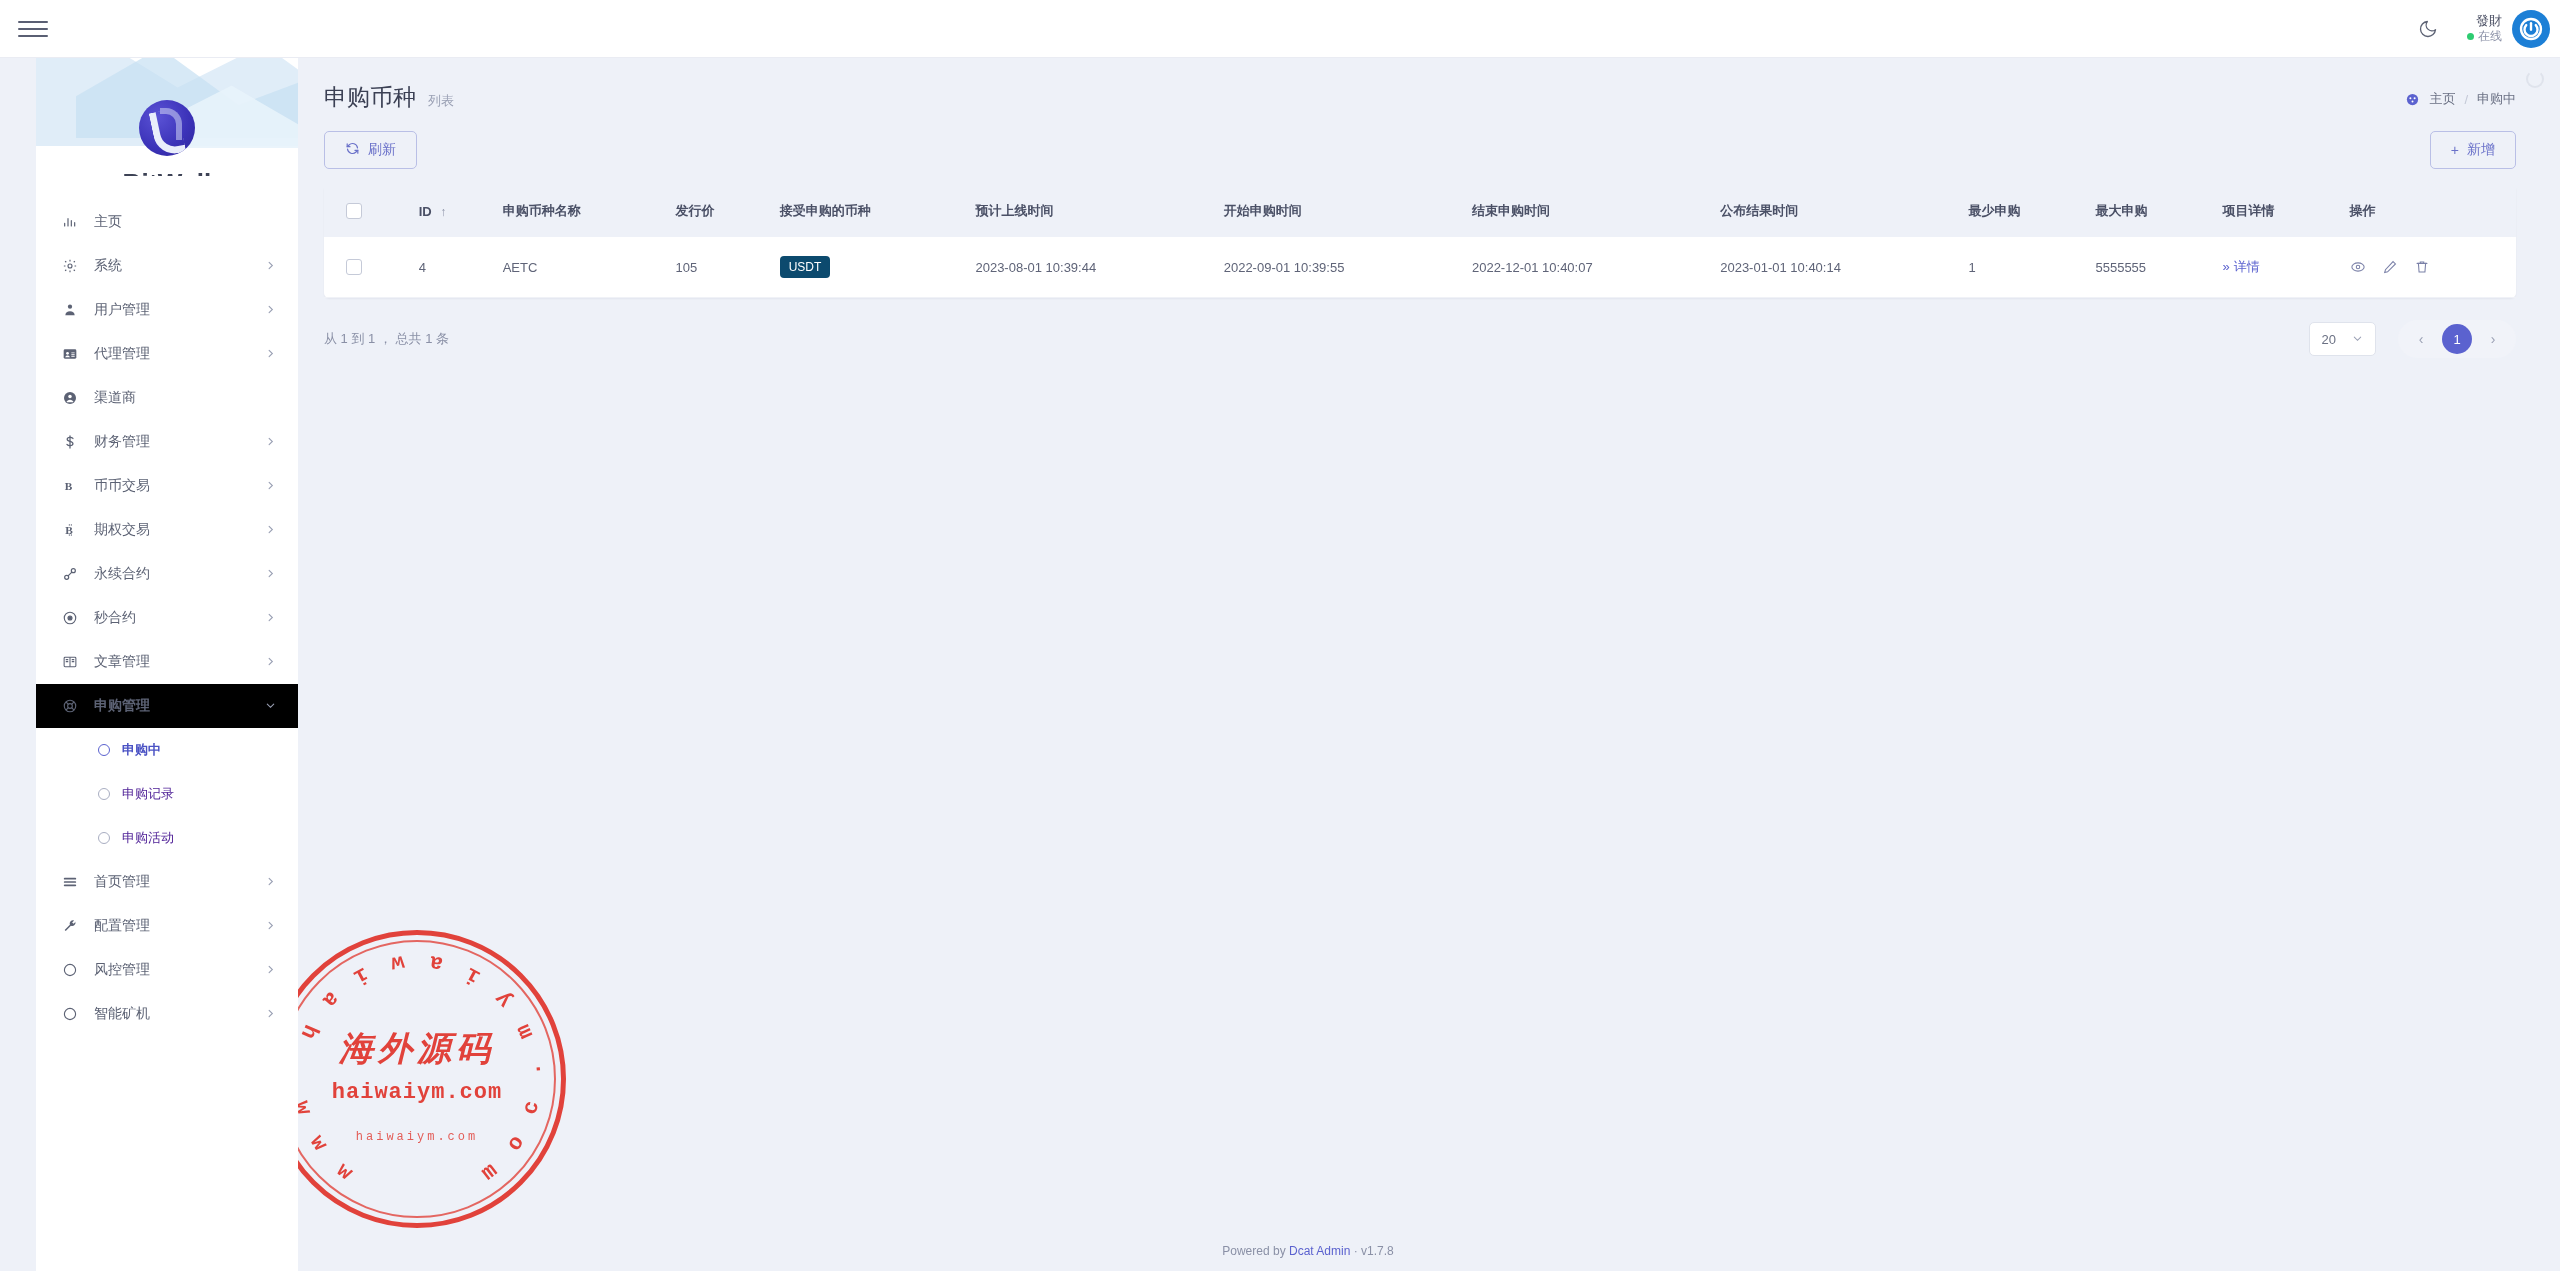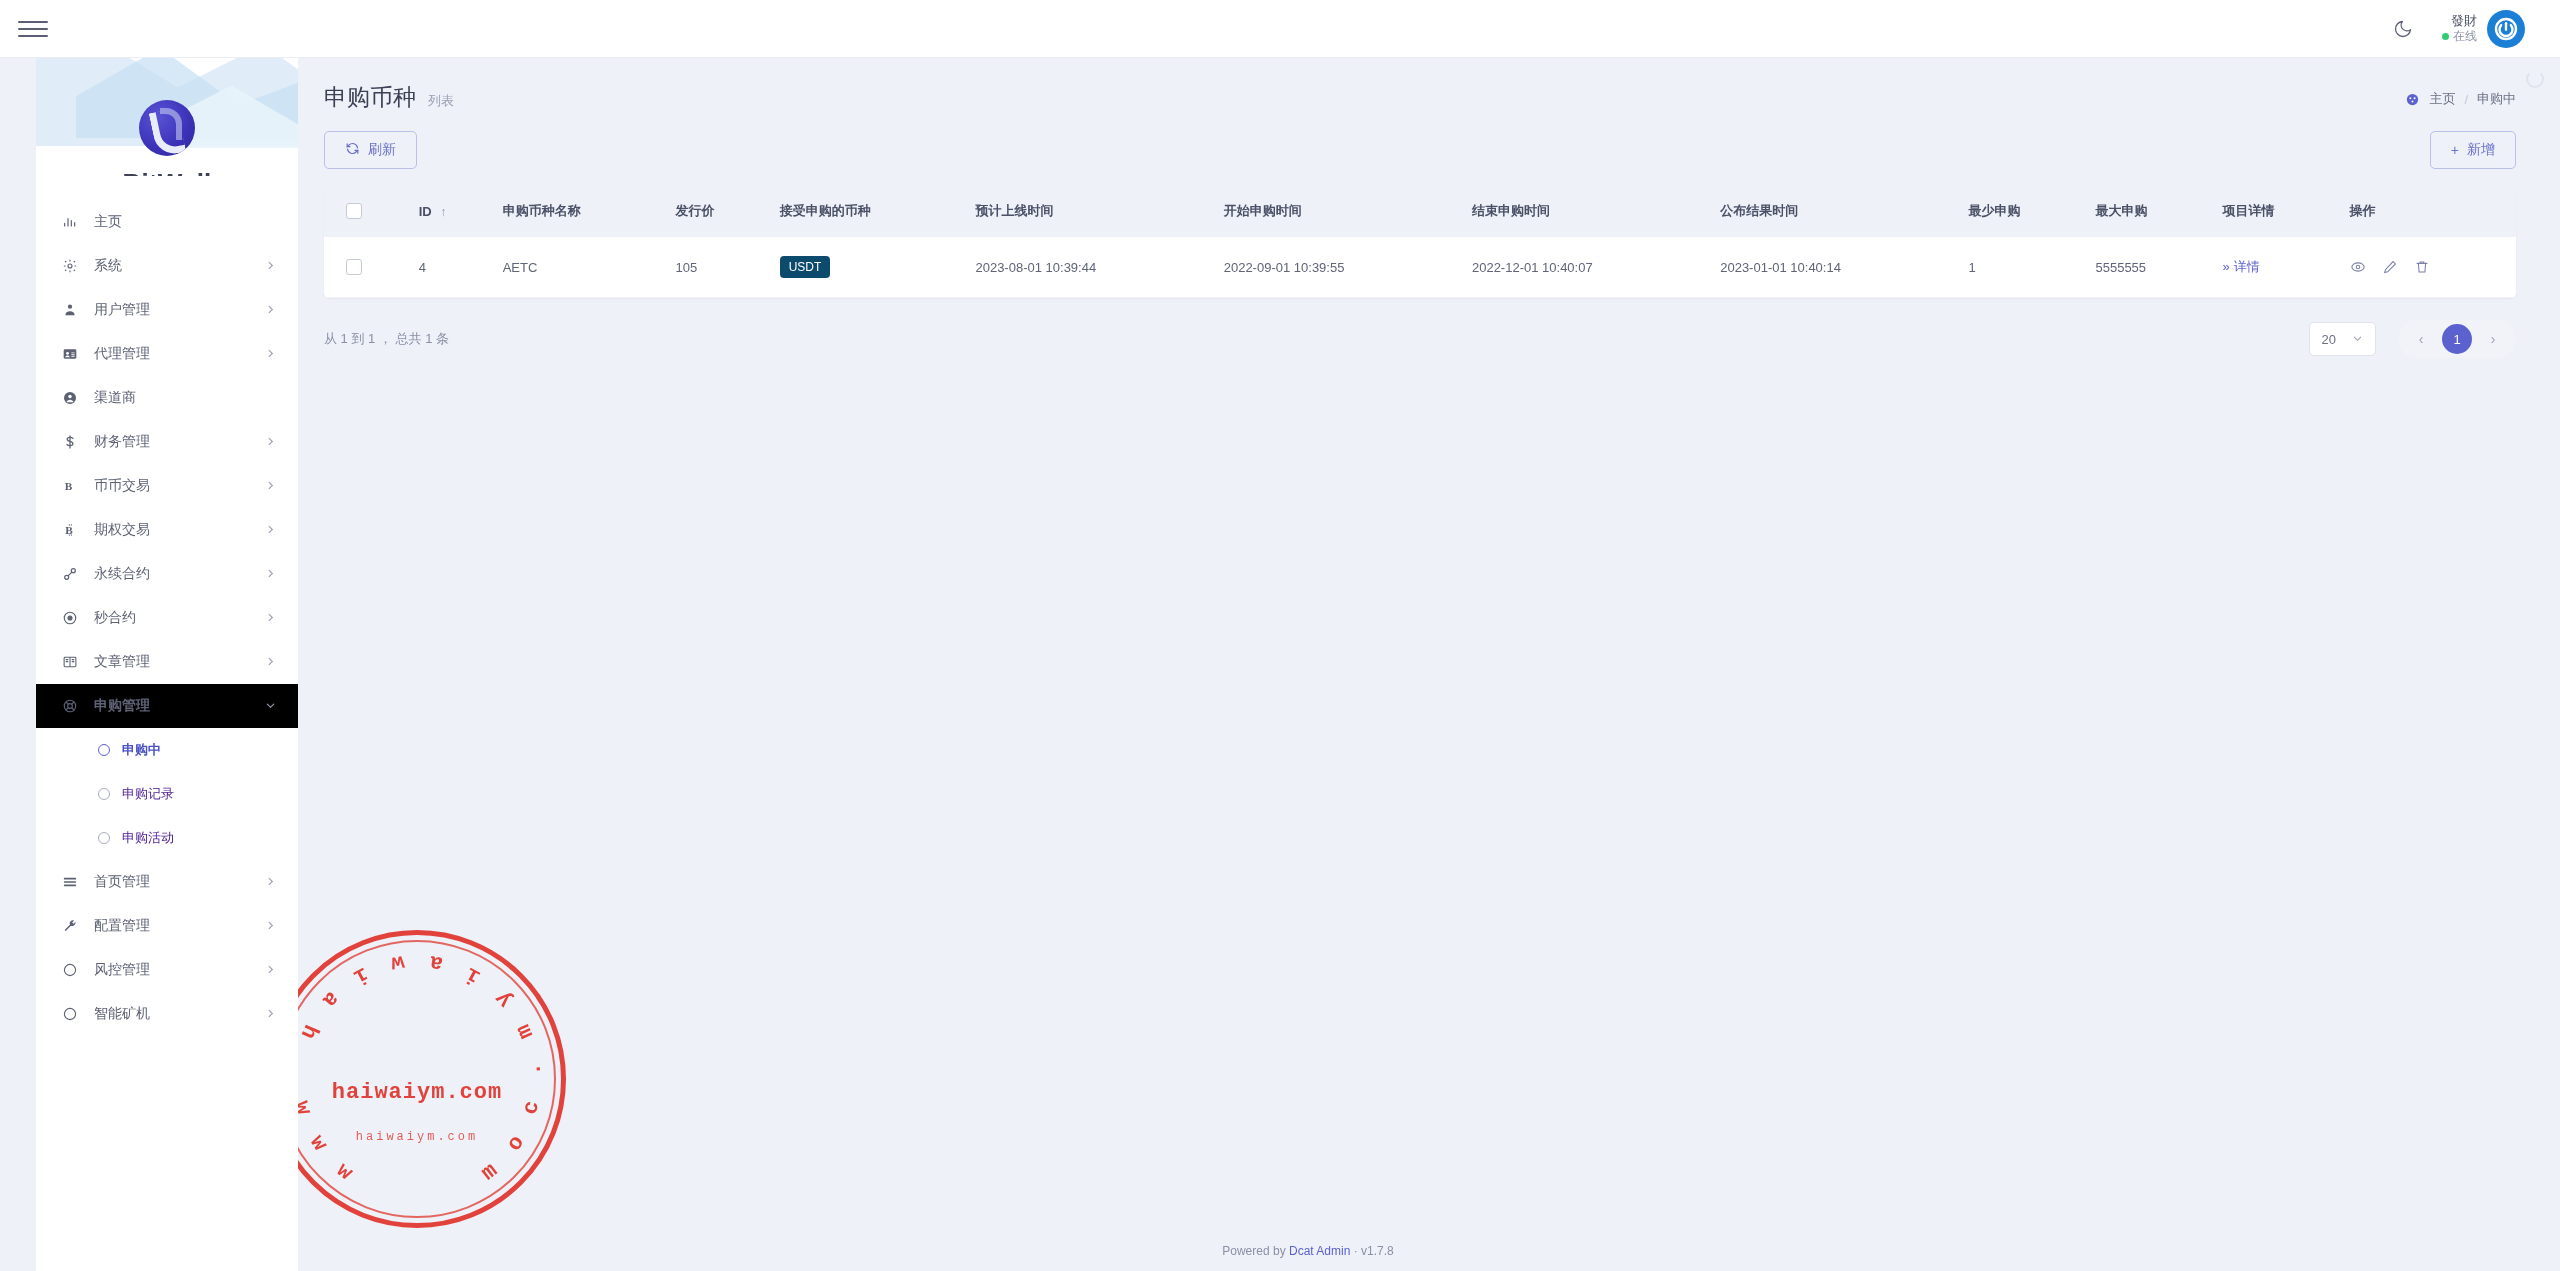--- a/index.html
+++ b/index.html
@@ -14,21 +14,21 @@
   
   .topbar {
     position: absolute; top: 0; left: 0; width: 2560px; height: 58px;
     background: #ffffff; display: flex; align-items: center;
     border-bottom: 1px solid #eaecf3;
     z-index: 40;
   }
   .hamburger { margin-left: 18px; width: 30px; height: 30px;
     display: flex; flex-direction: column; justify-content: center; gap: 5px; cursor: pointer; }
   .hamburger i { display: block; height: 2px; background: #5a5f73; border-radius: 2px; }
-  .topbar-right { margin-left: auto; display: flex; align-items: center; gap: 22px; padding-right: 35px; }
+  .topbar-right { margin-left: auto; display: flex; align-items: center; gap: 22px; padding-right: 10px; }
   .moon-btn { width: 34px; height: 34px; display:flex; align-items:center; justify-content:center; cursor:pointer; }
   .moon-btn svg { width: 20px; height: 20px; }
   .user-block { display: flex; align-items: center; gap: 10px; cursor: pointer; }
   .user-meta { display: flex; flex-direction: column; align-items: flex-end; line-height: 1.25; }
   .user-name { font-size: 13px; color: #4a4f63; }
   .user-status { font-size: 12px; color: #8a90a6; display: flex; align-items: center; gap: 4px; }
   .dot-online { width: 7px; height: 7px; border-radius: 50%; background: #2ecc71; display:inline-block; }
   .avatar { width: 38px; height: 38px; border-radius: 50%; background: #1c7fd6;
     display:flex; align-items:center; justify-content:center; }
   .avatar svg { width: 26px; height: 26px; }
@@ -632,20 +632,21 @@
       <span style="transform: translate(-19.4079px, -116.393px) rotate(170.533deg) translate(-50%, -50%);">w</span>
       <span style="transform: translate(19.4079px, -116.393px) rotate(189.467deg) translate(-50%, -50%);">a</span>
       <span style="transform: translate(56.1237px, -103.799px) rotate(208.4deg) translate(-50%, -50%);">i</span>
       <span style="transform: translate(86.7665px, -79.9724px) rotate(227.333deg) translate(-50%, -50%);">y</span>
       <span style="transform: translate(108.021px, -47.4927px) rotate(246.267deg) translate(-50%, -50%);">m</span>
       <span style="transform: translate(117.586px, -9.87399px) rotate(265.2deg) translate(-50%, -50%);">.</span>
       <span style="transform: translate(114.428px, 28.8131px) rotate(284.133deg) translate(-50%, -50%);">c</span>
       <span style="transform: translate(98.8883px, 64.3825px) rotate(303.067deg) translate(-50%, -50%);">o</span>
       <span style="transform: translate(72.6481px, 92.9853px) rotate(322deg) translate(-50%, -50%);">m</span>
     </div>
+  <div class="wm-center">海外源码</div>
   <div class="wm-sub">haiwaiym.com</div>
   <div class="wm-sub2">haiwaiym.com</div>
 </div>
 
 <div class="footer">
   <span>Powered by</span>&nbsp;
   <a>Dcat Admin</a>&nbsp;
   <span>·</span>&nbsp;
   <span>v1.7.8</span>
 </div>

